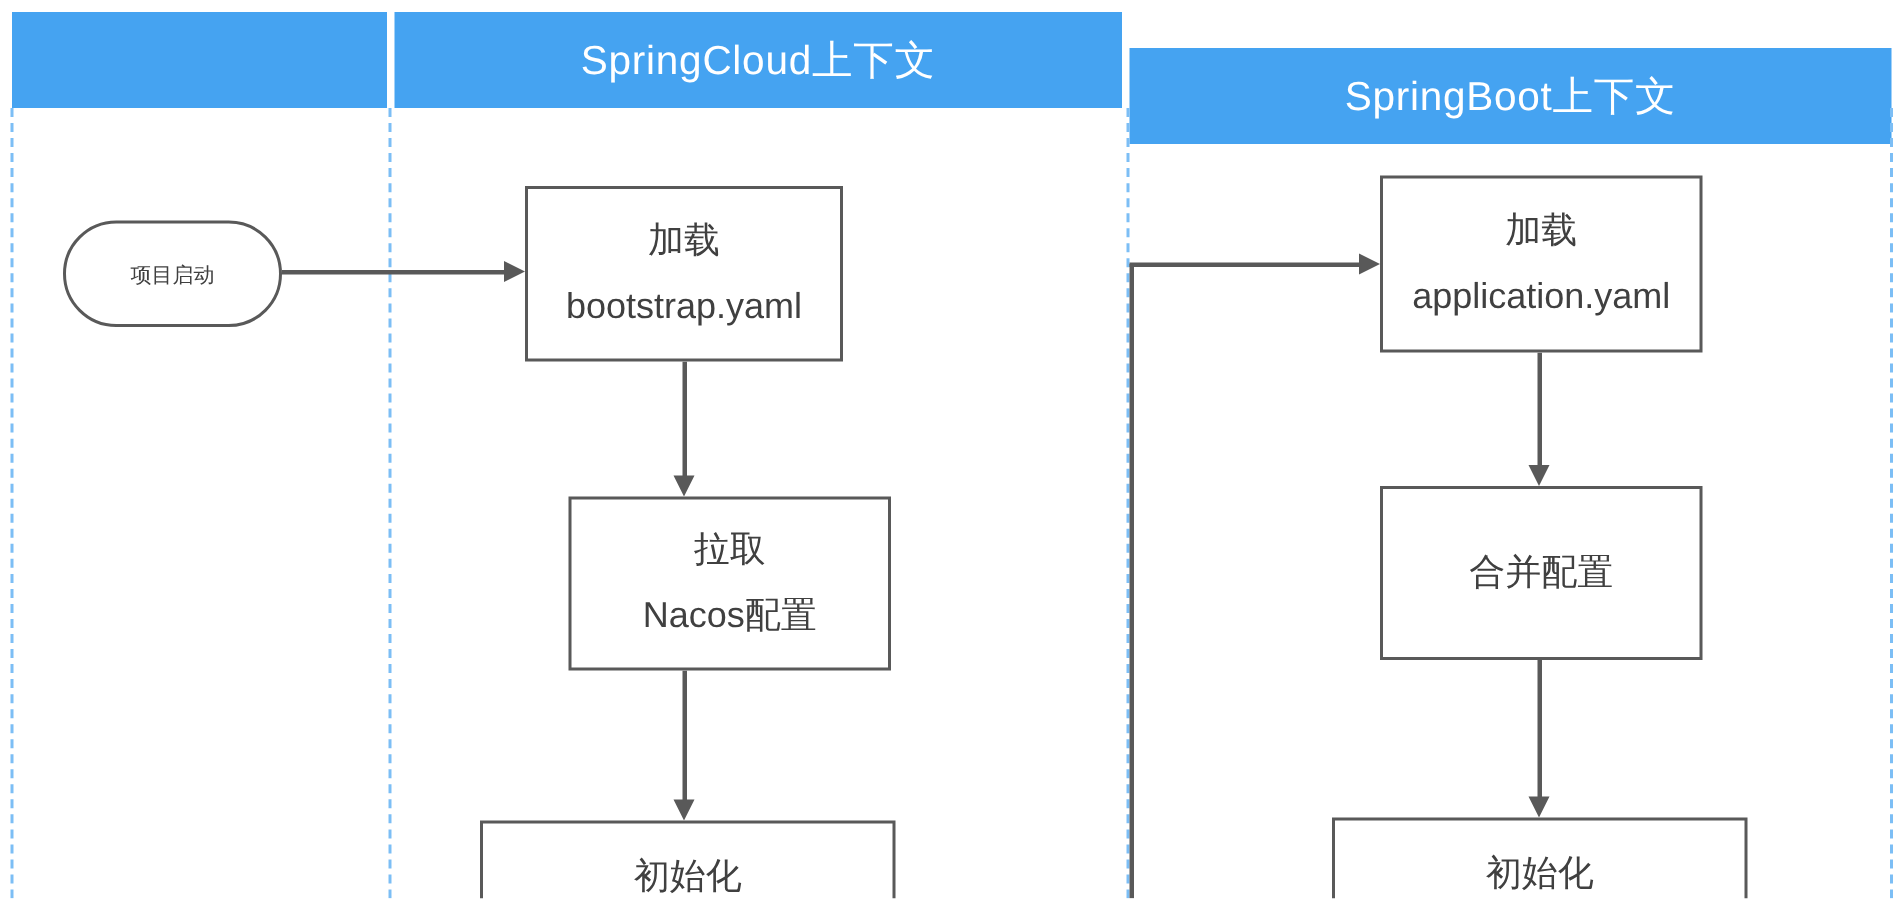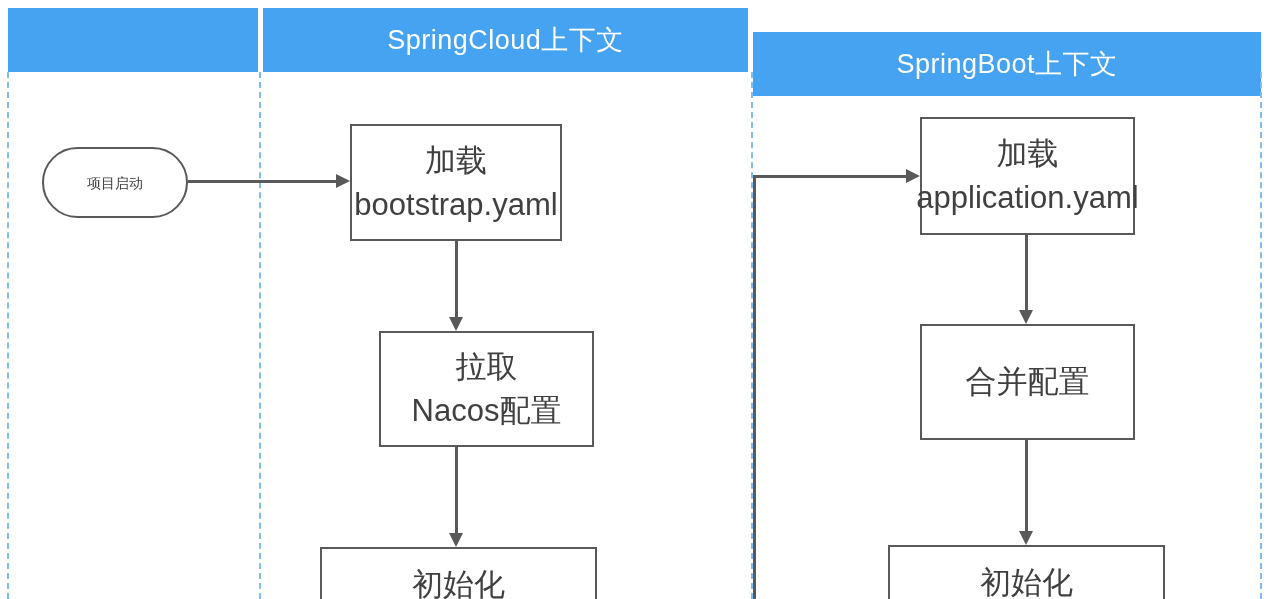--- a/index.html
+++ b/index.html
@@ -48,21 +48,21 @@
   .node {
     position: absolute;
     border: 2px solid var(--node-border, #595959);
     background: #ffffff;
     color: var(--node-text, #404040);
     display: flex;
     flex-direction: column;
     align-items: center;
     justify-content: center;
     text-align: center;
-    font-size: 31px;
+    font-size: 24px;
     line-height: 44px;
   }
   .node.stadium { border-radius: 36px; font-size: 14px; }
   .node.clipped { justify-content: flex-start; padding-top: 14px; }
 
   .n-start      { left: 42px;  top: 147px; width: 146px; height: 71px; }
   .n-bootstrap  { left: 350px; top: 124px; width: 212px; height: 117px; }
   .n-nacos      { left: 352px; top: 331px; width: 215px; height: 116px; margin-left: 27px; }
   .n-init-cloud { left: 320px; top: 547px; width: 277px; height: 85px; }
   .n-app        { left: 920px; top: 117px; width: 215px; height: 118px; }

